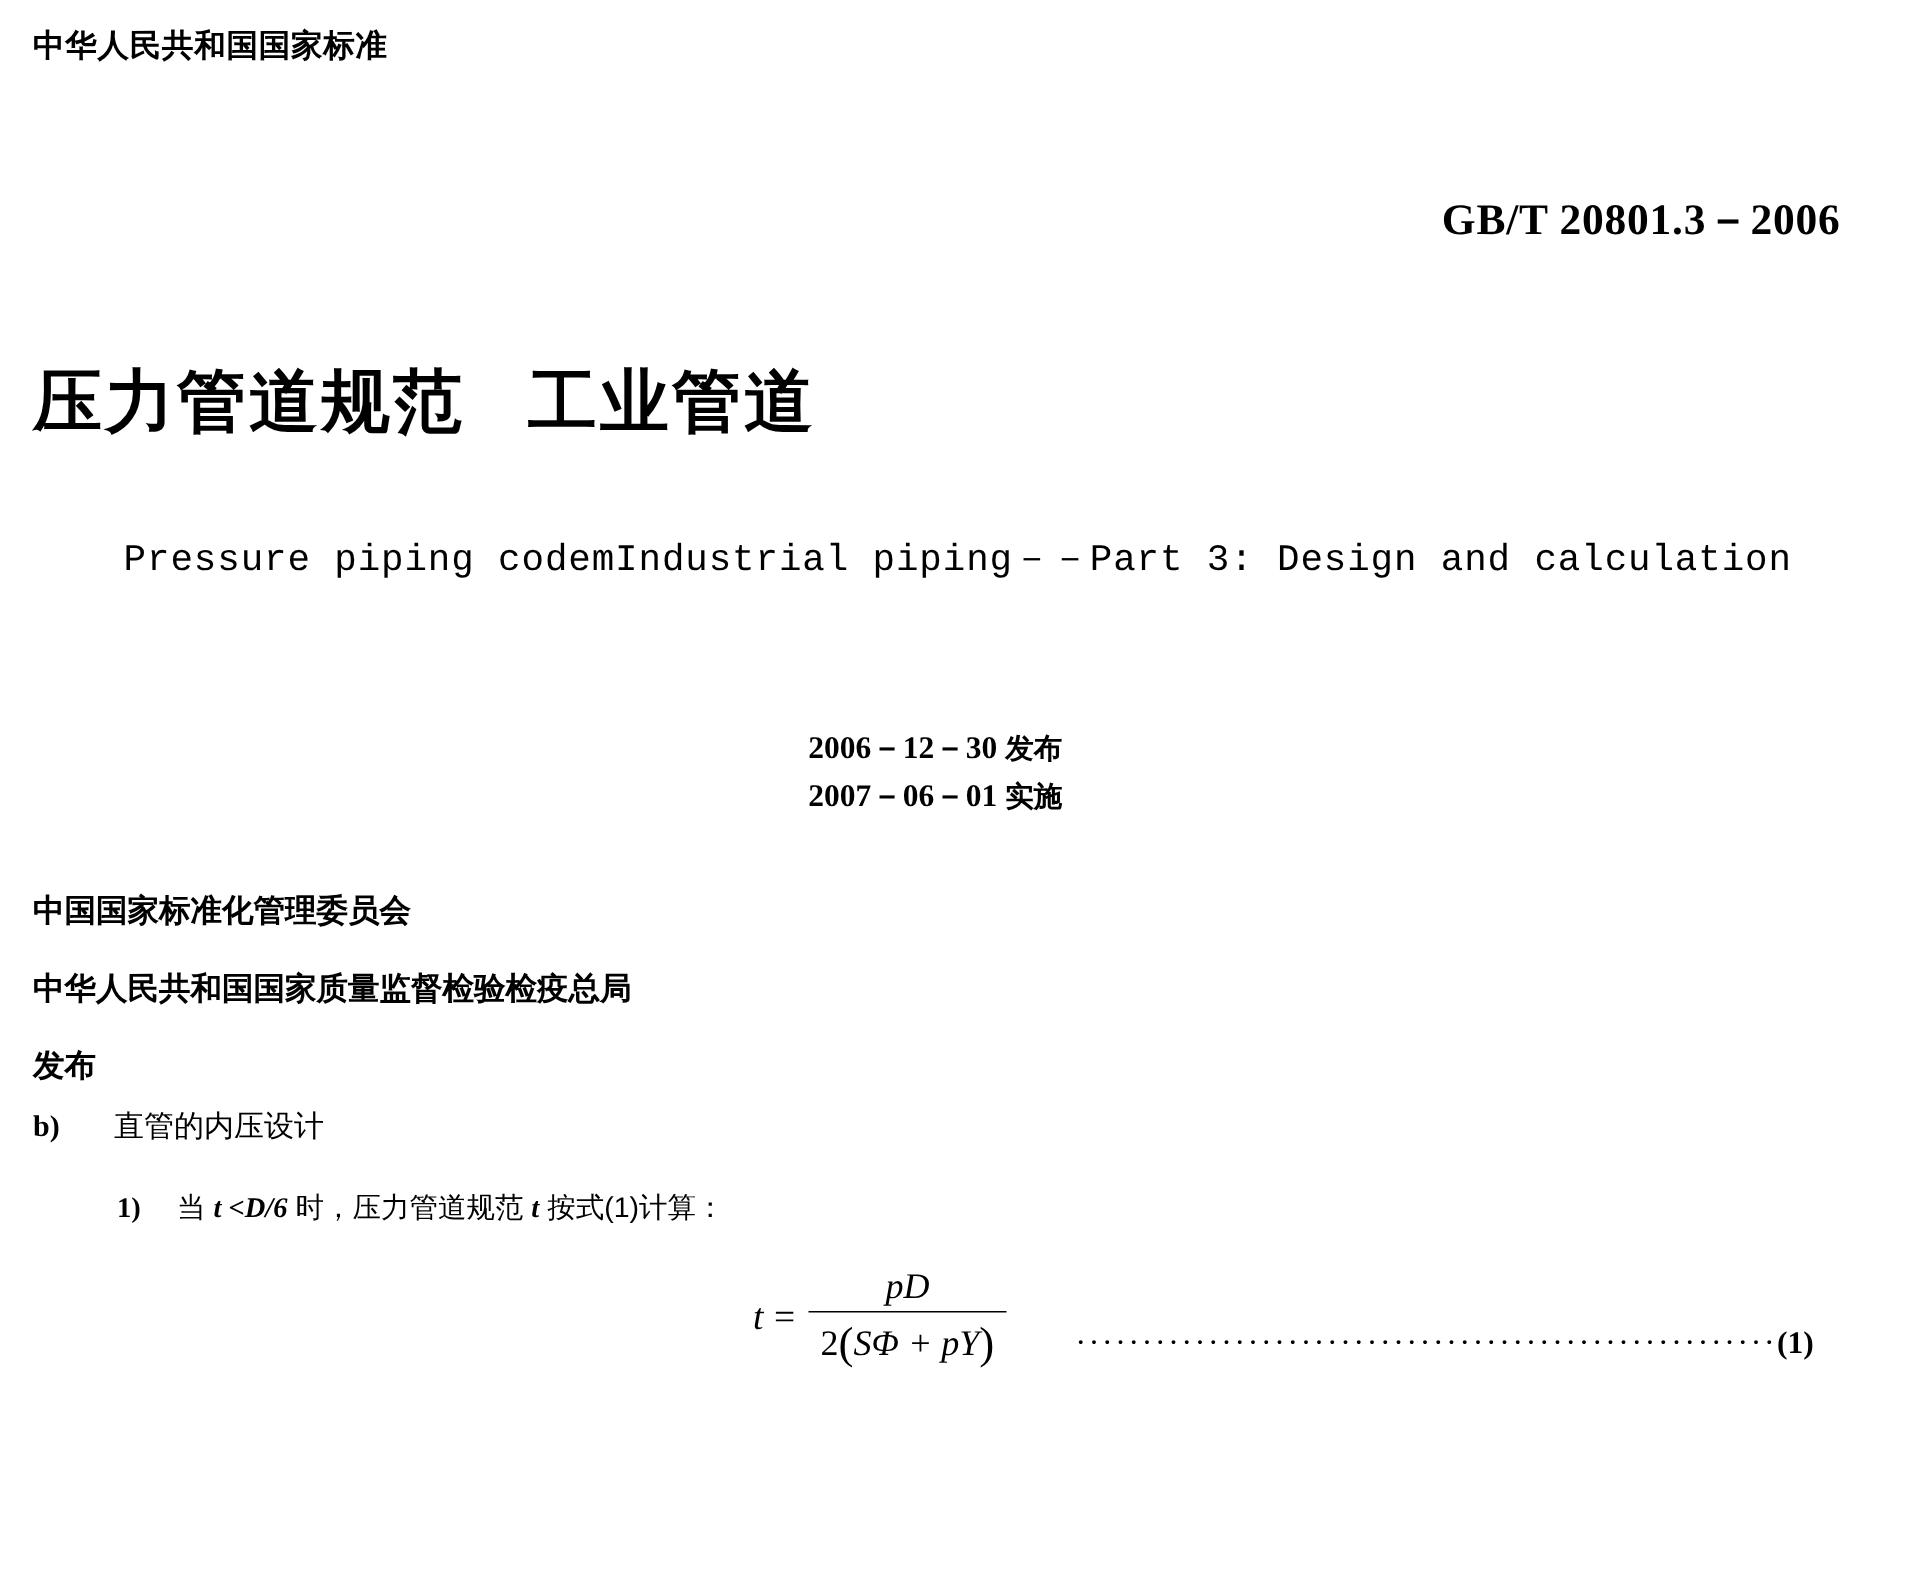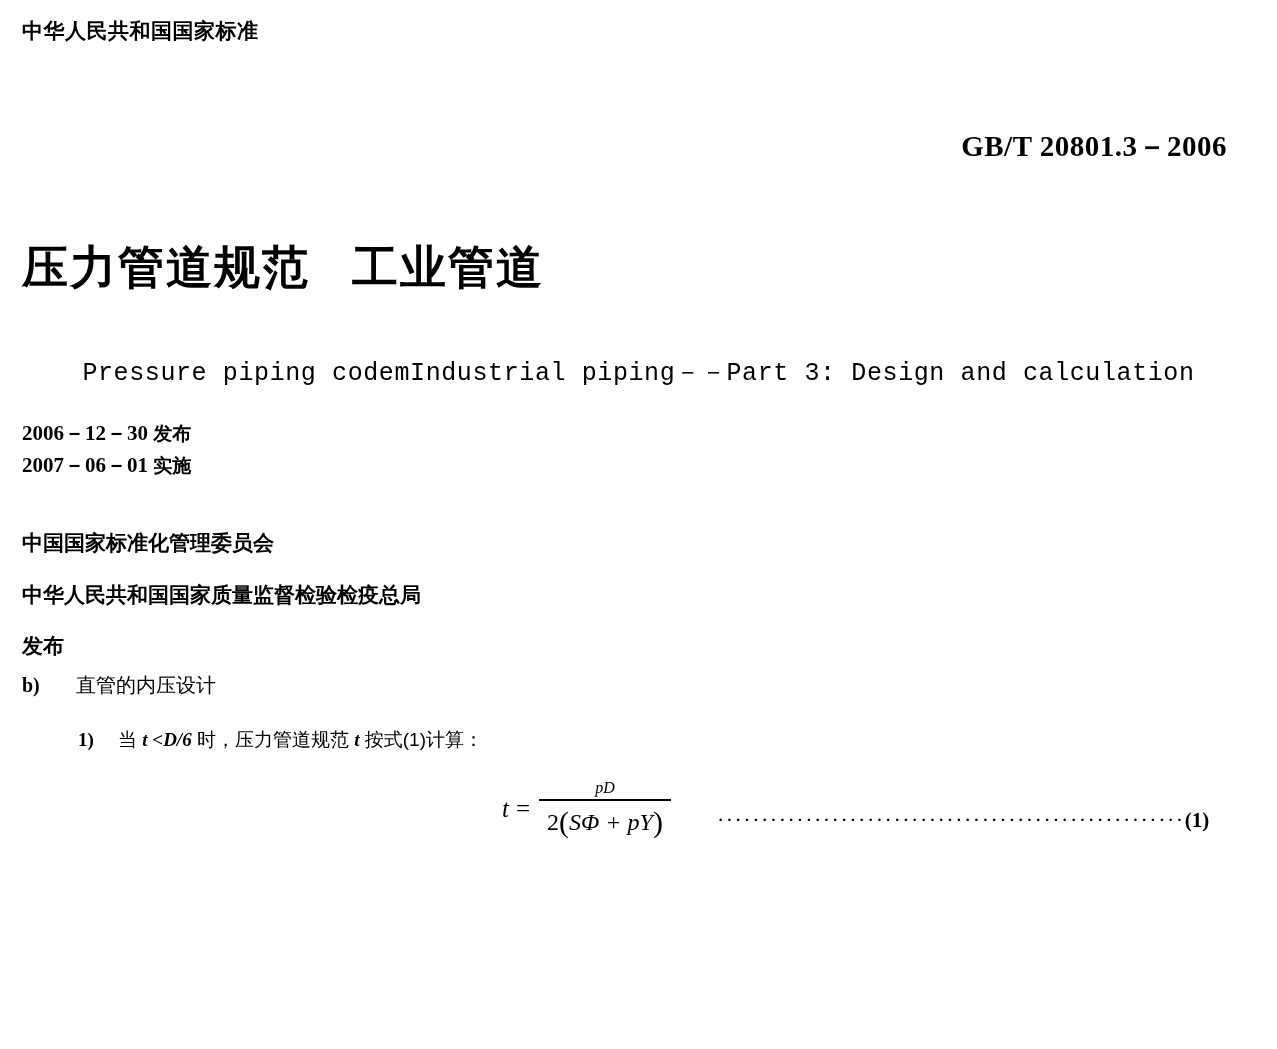--- a/index.html
+++ b/index.html
@@ -66,25 +66,25 @@
 
   .title-en {
     text-align: center;
     font-family: "Liberation Mono", monospace;
     font-size: 25px;
     letter-spacing: 0.6px;
     margin-top: 56px;
   }
 
   .dates {
-    text-align: left;
-    font-family: "Liberation Serif", serif;
-    font-weight: bold;
-    font-size: 21px;
-    margin-top: 30px;
+    text-align: center;
+    font-family: "Liberation Serif", serif;
+    font-weight: bold;
+    font-size: 21px;
+    margin-top: 95px;
     padding-right: 30px;
     line-height: 1.5;
   }
   .dates .cn {
     font-family: "Liberation Sans", sans-serif;
     font-weight: 600;
     font-size: 19px;
   }
 
   .issuers {
@@ -155,21 +155,21 @@
   }
   .frac {
     display: inline-flex;
     flex-direction: column;
     align-items: center;
     vertical-align: middle;
     line-height: 1.18;
   }
   .frac .num {
     font-style: italic;
-    font-size: 16px;
+    font-size: 24px;
     padding: 0 10px 2px 10px;
   }
   .frac .bar {
     width: 100%;
     height: 1.6px;
     background: #000;
   }
   .frac .den {
     font-size: 24px;
     padding: 3px 8px 0 8px;

